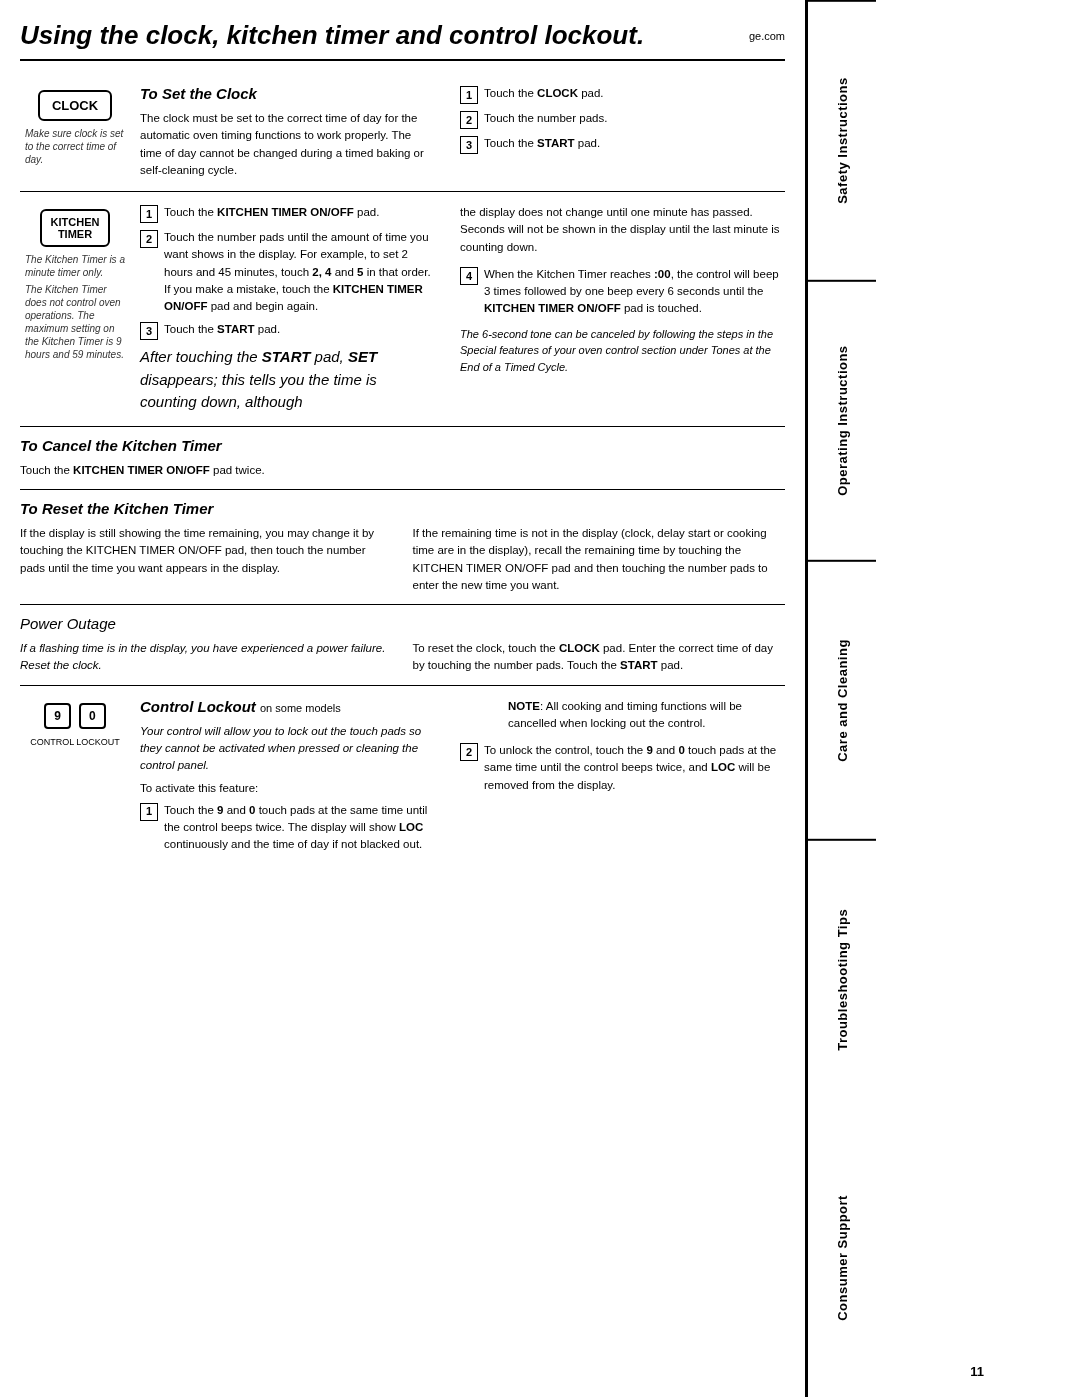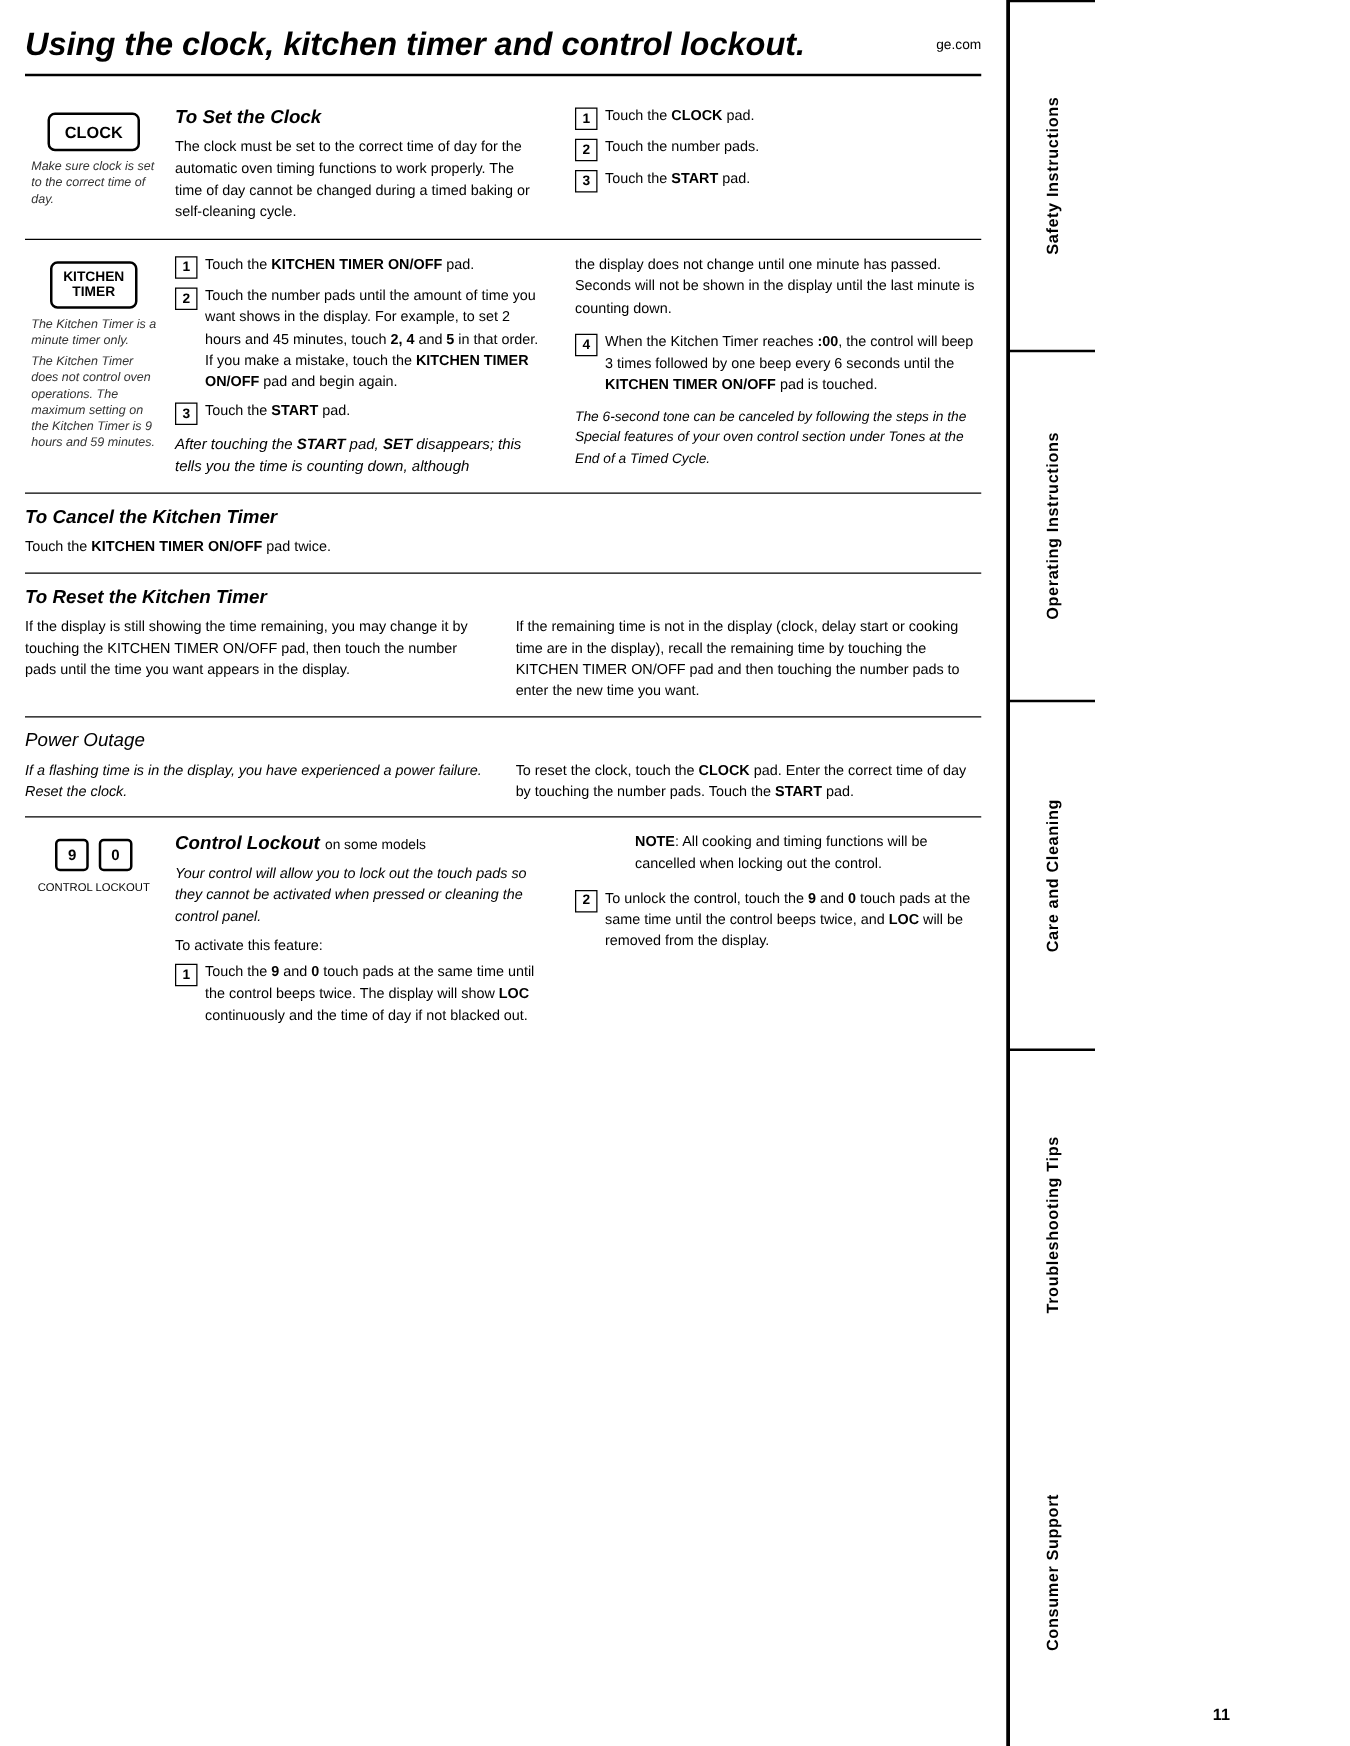--- a/index.html
+++ b/index.html
@@ -279,21 +279,21 @@
           <div class="step-text">Touch the <b>KITCHEN TIMER ON/OFF</b> pad.</div>
         </div>
         <div class="step">
           <div class="step-num">2</div>
           <div class="step-text">Touch the number pads until the amount of time you want shows in the display. For example, to set 2 hours and 45 minutes, touch <b>2, 4</b> and <b>5</b> in that order. If you make a mistake, touch the <b>KITCHEN TIMER ON/OFF</b> pad and begin again.</div>
         </div>
         <div class="step">
           <div class="step-num">3</div>
           <div class="step-text">Touch the <b>START</b> pad.</div>
         </div>
-        <div class="section-text italic-note" style="margin-top:4px; font-size:12px;">
+        <div class="section-text italic-note" style="margin-top:4px; font-size:15px;">
           After touching the <b>START</b> pad, <b>SET</b> disappears; this tells you the time is counting down, although
         </div>
       </div>
       <div class="section-right">
         <div class="section-text" style="margin-bottom:10px;">the display does not change until one minute has passed. Seconds will not be shown in the display until the last minute is counting down.</div>
         <div class="step">
           <div class="step-num">4</div>
           <div class="step-text">When the Kitchen Timer reaches <b>:00</b>, the control will beep 3 times followed by one beep every 6 seconds until the <b>KITCHEN TIMER ON/OFF</b> pad is touched.</div>
         </div>
         <div class="section-text italic-note" style="margin-top:8px; font-size:11px;">The 6-second tone can be canceled by following the steps in the Special features of your oven control section under Tones at the End of a Timed Cycle.</div>

